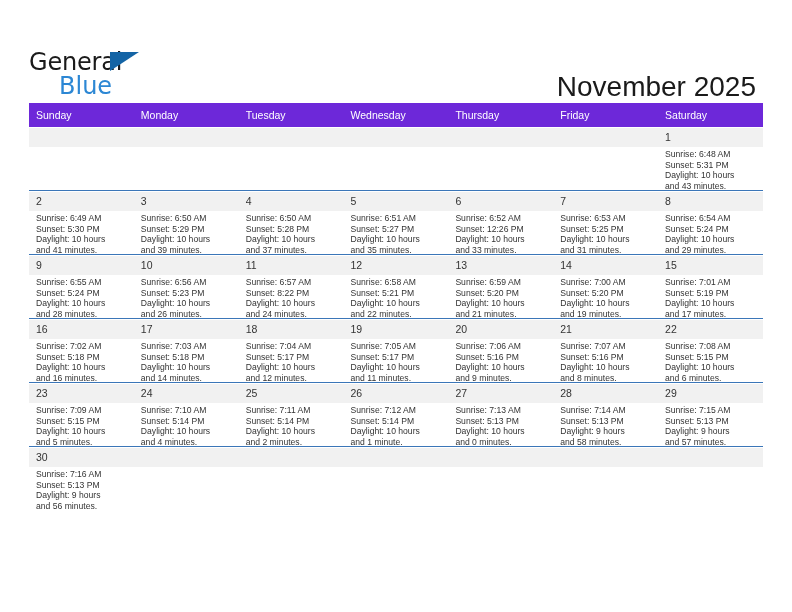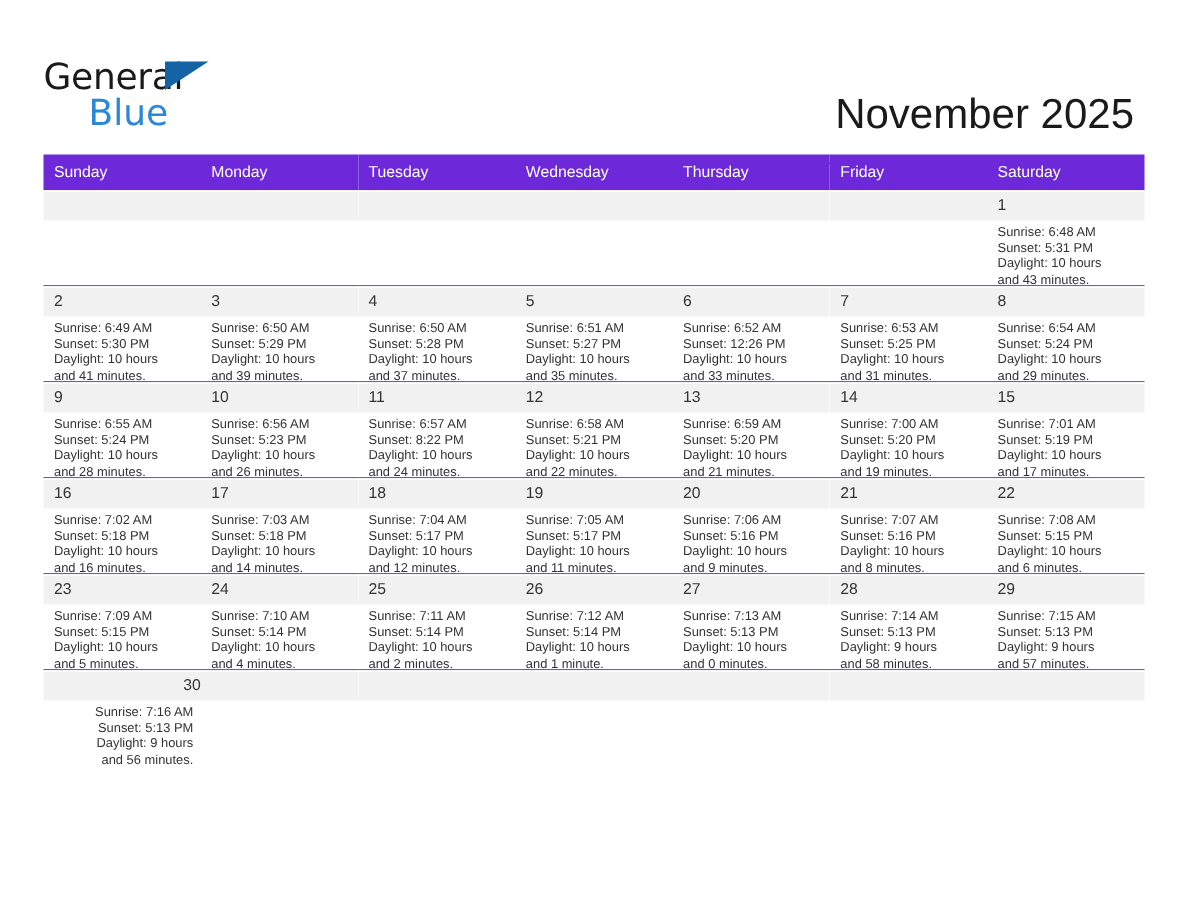--- a/index.html
+++ b/index.html
@@ -19,21 +19,21 @@
     position: relative;
     width: 792px;
     height: 612px;
     box-sizing: border-box;
   }
 
   
   .header {
     position: absolute;
     left: 0;
-    top: 1px;
+    top: 12px;
     width: 792px;
     height: 103px;
   }
   .logo {
     position: absolute;
     left: 29px;
     top: 36px;
     width: 190px;
     height: 56px;
   }
@@ -112,21 +112,20 @@
   .calendar td {
     vertical-align: top;
     padding: 0;
     border: none;
     border-bottom: 1px solid #3b76b8;
     height: 63px;
     width: 104.85px;
   }
   .calendar tr.week-row:last-child td {
     border-bottom: none;
-    text-align: right;
   }
   .daybox {
     position: relative;
     height: 63px;
     background: #ffffff;
   }
   .daynum {
     background: #f1f1f1;
     font-size: 10.5px;
     color: #333333;

